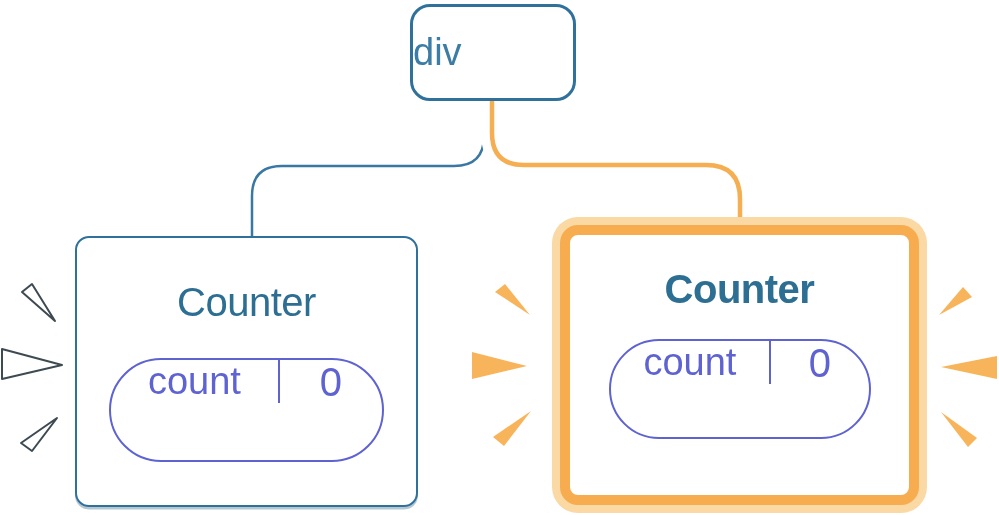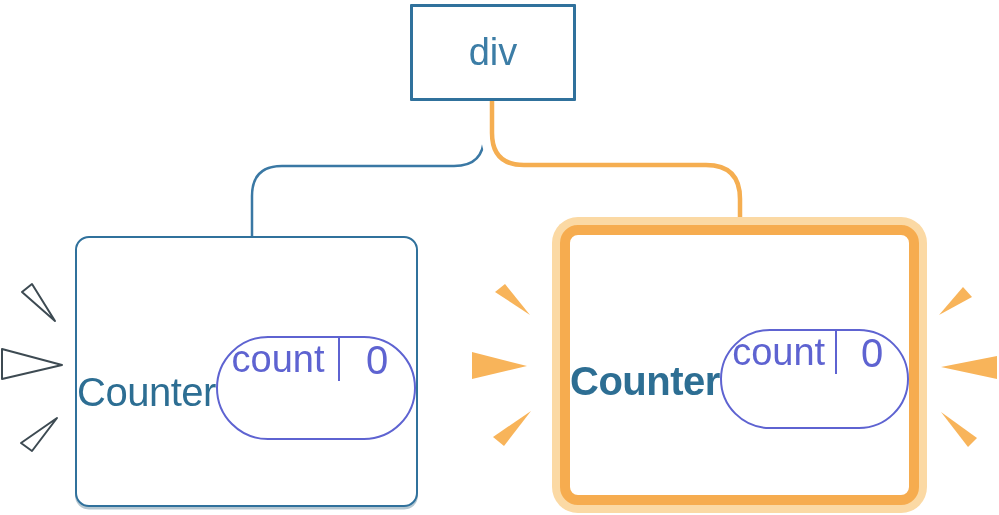--- a/index.html
+++ b/index.html
@@ -9,28 +9,28 @@
     --burst-outline:#3D4A52; --card-bg:#FFFFFF;
   }
   * { box-sizing:border-box; margin:0; padding:0; }
   body { background:#fff; font-family:"Liberation Sans", sans-serif; }
   .stage { position:relative; width:999px; height:515px; background:#fff; overflow:hidden; }
 
   .wires { position:absolute; inset:0; width:999px; height:515px; z-index:1; }
 
   .node-root {
     position:absolute; left:410px; top:4px; width:166px; height:97px;
-    background:var(--card-bg); border:3px solid var(--blue-border); border-radius:1px;
-    display:flex; align-items:center; justify-content:center; z-index:3;
+    background:var(--card-bg); border:3px solid var(--blue-border); border-radius:20px;
+    display:flex; align-items:center; z-index:3;
   }
   .node-root .label { font-size:38px; color:var(--div-text); }
 
   .card {
     position:absolute; background:var(--card-bg); z-index:2;
-    display:flex; align-items:center;
+    display:flex; flex-direction:column; align-items:center;
   }
   .card-left {
     left:75px; top:236px; width:343px; height:271px;
     border:2.5px solid var(--blue-border); border-radius:14px;
     box-shadow:0 2.5px 0 rgba(44,94,122,.35);
   }
   .card-right {
     left:560px; top:225px; width:359px; height:280px;
     border:10px solid var(--orange-border); border-radius:18px;
     box-shadow:0 0 0 8px var(--peach);

